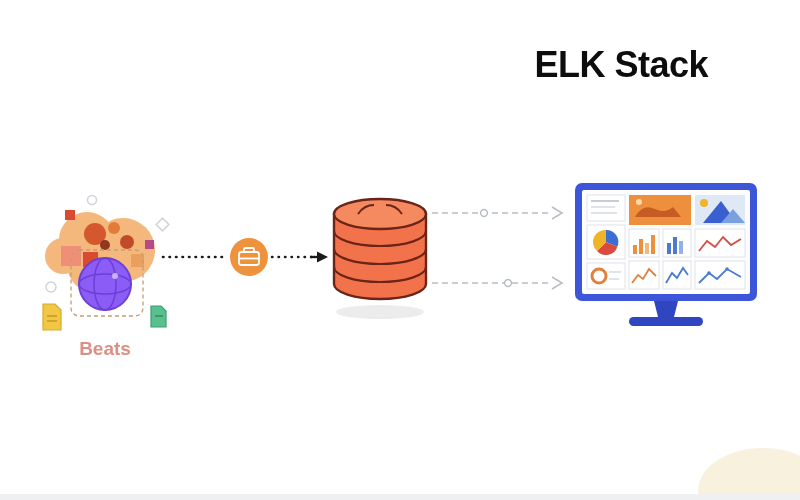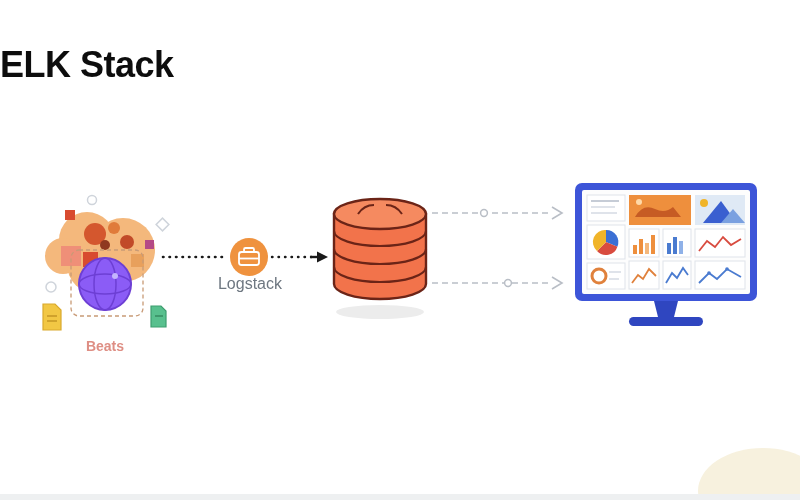--- a/index.html
+++ b/index.html
@@ -17,26 +17,26 @@
     --monitor-stand:#2f46c0;
     --connector-dark:#1a1a1a;
     --connector-light:#b9bec6;
   }
   html,body{margin:0;padding:0;background:#ffffff;}
   .canvas{
     position:relative;width:800px;height:500px;background:#ffffff;
     overflow:hidden;font-family:"Liberation Sans", sans-serif;
   }
   .title{
-    position:absolute;top:44px;left:0;width:680px;text-align:left;
-    font-size:36px;font-weight:700;letter-spacing:-0.5px;color:var(--title-text);
+    position:absolute;top:44px;left:0;width:680px;text-align:right;
+    font-size:36px;font-weight:700;letter-spacing:-0.5px;color:var(--title-text);padding-left:28px;
   }
   .node{position:absolute;}
   .node-label{position:absolute;text-align:center;}
-  .beats-label{left:35px;top:338px;width:140px;font-size:14px;font-weight:700;color:var(--beats-label);}
+  .beats-label{left:35px;top:338px;width:140px;font-size:19px;font-weight:700;color:var(--beats-label);}
   .logstack-label{left:203px;top:275px;width:94px;font-size:16px;font-weight:400;color:var(--logstack-label);}
   .logstash-label{left:328px;top:338px;width:108px;font-size:17px;font-weight:700;color:var(--logstash-label);}
   svg{display:block;}
   .bottom-strip{position:absolute;left:0;bottom:0;width:800px;height:6px;background:#eef0f1;}
   .corner-blob{position:absolute;right:-28px;bottom:-34px;width:130px;height:86px;border-radius:50%;background:#f7f1de;}
 </style>
 </head>
 <body>
 
 <div class="canvas">
@@ -88,21 +88,20 @@
   </svg>
 
   <div class="node" style="left:228px;top:236px;">
     <svg width="42" height="42" viewBox="0 0 42 42">
       <circle cx="21" cy="21" r="19" style="fill:var(--icon-circle-fill,#ef923e)"></circle>
       <rect x="16" y="12" width="10" height="4" rx="1.5" fill="none" stroke="#ffffff" stroke-width="1.8"></rect>
       <rect x="11" y="16" width="20" height="13" rx="2.5" fill="none" stroke="#ffffff" stroke-width="1.8"></rect>
       <line x1="11" y1="22.5" x2="31" y2="22.5" stroke="#ffffff" stroke-width="1.8"></line>
     </svg>
   </div>
-  <div class="node-label logstack-label">Logstack</div>
 
   <svg class="node" style="left:270px;top:250px;" width="60" height="14" viewBox="0 0 60 14">
     <line x1="2" y1="7" x2="44" y2="7" style="stroke:var(--connector-dark,#1a1a1a)" stroke-width="2.4" stroke-linecap="round" stroke-dasharray="0.5 6"></line>
     <line x1="40" y1="7" x2="48" y2="7" style="stroke:var(--connector-dark,#1a1a1a)" stroke-width="2.4"></line>
     <polygon points="47,1.5 58,7 47,12.5" style="fill:var(--connector-dark,#1a1a1a)"></polygon>
   </svg>
 
   <div class="node" style="left:324px;top:190px;">
     <svg width="112" height="132" viewBox="0 0 112 132">
       <ellipse cx="56" cy="122" rx="44" ry="7" fill="#ececec"></ellipse>

